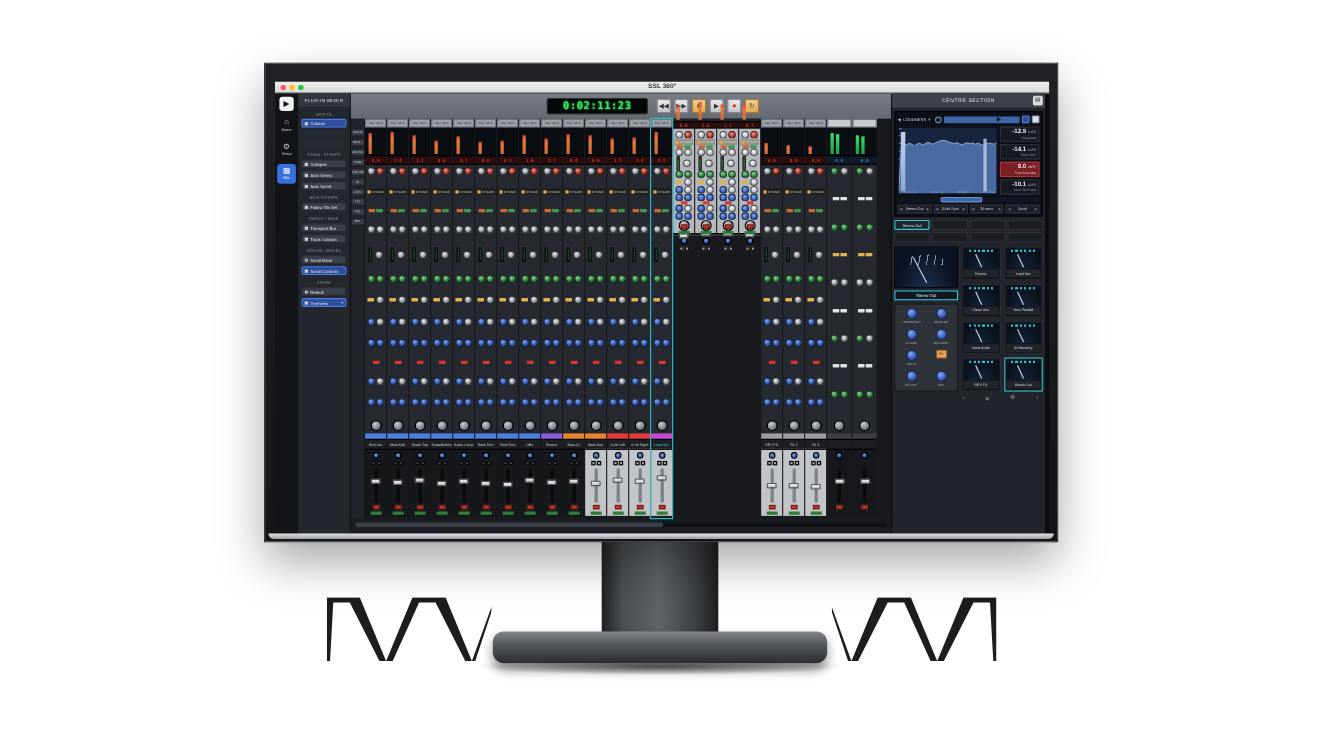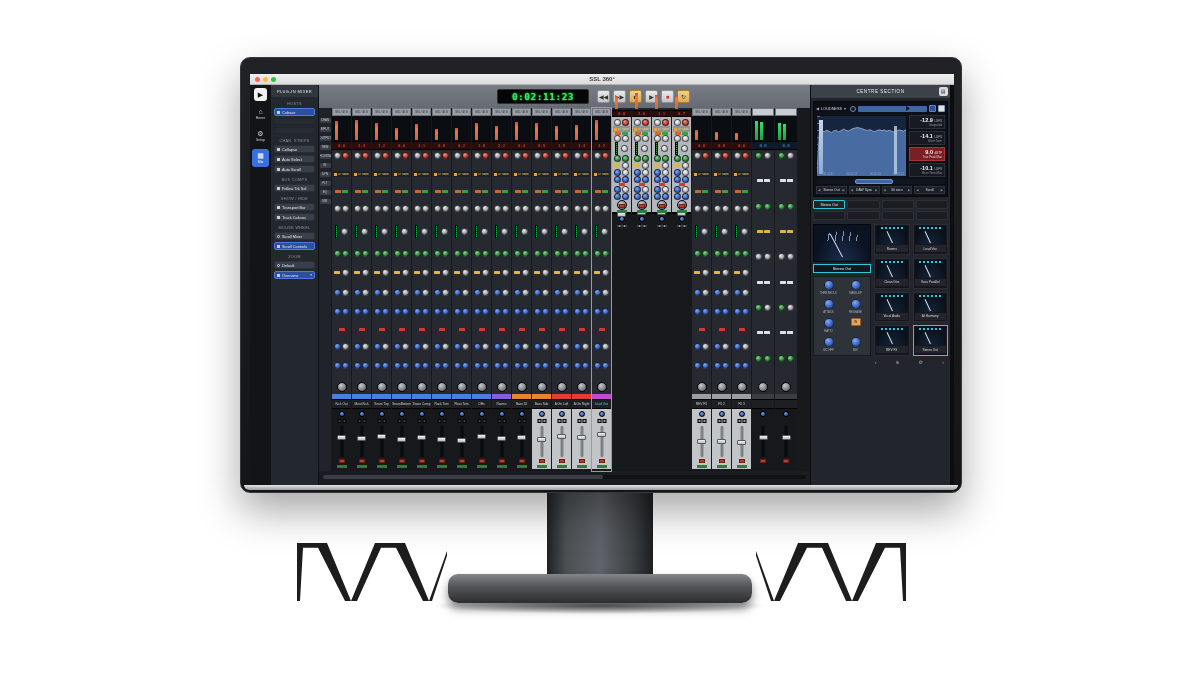--- a/index.html
+++ b/index.html
@@ -2,21 +2,21 @@
 <html><head>
 <meta charset="utf-8">
 <style>
   html,body{margin:0;padding:0;background:#ffffff;}
   *{box-sizing:border-box;}
   .scene{position:relative;width:1200px;height:674px;background:#fff;overflow:hidden;
          font-family:"Liberation Sans","DejaVu Sans",sans-serif;}
 
   
   .monitor{position:absolute;left:240px;top:57px;width:722px;height:436px;
-           background:linear-gradient(#202225,#141517);border-radius:10px;
+           background:linear-gradient(#202225,#141517);border-radius:0;
            border:1px solid #36383b;box-shadow:0 18px 40px rgba(0,0,0,.35);}
   .screen{position:absolute;left:9px;top:16px;width:704px;height:413px;background:#0c0d10;overflow:hidden;}
   .chin{position:absolute;left:3px;right:3px;bottom:2px;height:5px;border-radius:0 0 8px 8px;
         background:linear-gradient(#e3e5e6,#9b9ea1);}
   .neck{position:absolute;left:547px;top:492px;width:106px;height:84px;
         background:linear-gradient(90deg,#1f2123,#4c5053 18%,#60646a 50%,#3b3e41 82%,#1c1e20);}
   .base{position:absolute;left:448px;top:574px;width:304px;height:29px;border-radius:10px;
         background:linear-gradient(#83878c,#55585c 40%,#2b2d30);box-shadow:0 6px 10px rgba(0,0,0,.45);}
   .floor-shadow{position:absolute;left:430px;top:598px;width:340px;height:16px;border-radius:50%;
         background:radial-gradient(ellipse at center,rgba(0,0,0,.55),rgba(0,0,0,0) 70%);}

